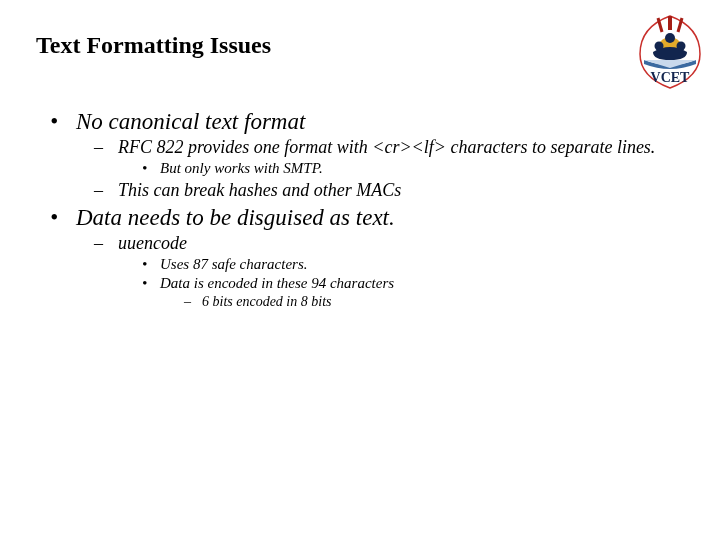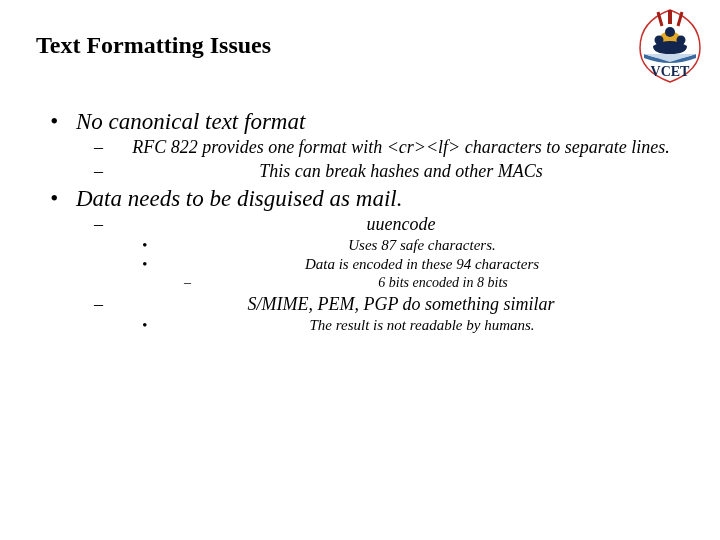--- a/index.html
+++ b/index.html
@@ -14,41 +14,41 @@
   }
   .slide {
     position: relative;
     width: 720px;
     height: 540px;
     box-sizing: border-box;
     padding: 20px 36px 20px 36px;
   }
   .logo {
     position: absolute;
-    top: 6px;
+    top: 12px;
     right: 10px;
     width: 80px;
     height: 80px;
   }
   .title {
     text-align: left;
     font-size: 24px;
     font-weight: bold;
     margin-top: 12px;
     margin-bottom: 50px;
   }
   ul { margin: 0; padding: 0; list-style: none; }
   li { display: block; }
 
   .lvl1 { margin-left: 14px; }
   .lvl1 > li { font-size: 23px; margin-bottom: 4px; position: relative; padding-left: 26px; font-style: italic; }
   .lvl1 > li::before { content: "•"; position: absolute; left: 0; top: 0; font-size: 23px; }
 
   .lvl2 { margin: 2px 0 4px 18px; }
-  .lvl2 > li { font-size: 18px; margin-bottom: 3px; position: relative; padding-left: 24px; text-align: center; }
+  .lvl2 > li { font-size: 18px; margin-bottom: 3px; position: relative; padding-left: 24px; text-align: left; }
   .lvl2 > li::before { content: "–"; position: absolute; left: 0; top: 0; font-size: 18px; }
   .lvl2 > li.justify { text-align: justify; }
 
   .lvl3 { margin: 2px 0 2px 24px; }
   .lvl3 > li { font-size: 15px; margin-bottom: 2px; position: relative; padding-left: 18px; }
   .lvl3 > li::before { content: "•"; position: absolute; left: 0; top: 0; font-size: 15px; }
 
   .lvl4 { margin: 2px 0 2px 24px; }
   .lvl4 > li { font-size: 14px; margin-bottom: 0; position: relative; padding-left: 18px; }
   .lvl4 > li::before { content: "–"; position: absolute; left: 0; top: 0; font-size: 14px; }
@@ -77,42 +77,39 @@
   </div>
 
   <div class="title">Text Formatting Issues</div>
 
   <ul class="lvl1">
     <li>
       <span>No canonical text format</span>
       <ul class="lvl2">
         <li>
           <span>RFC 822 provides one format with &lt;cr&gt;&lt;lf&gt; characters to separate lines.</span>
+          <ul class="lvl3">
+            <li><span>But only works with SMTP.</span></li>
+          </ul>
         </li>
         <li><span>This can break hashes and other MACs</span></li>
       </ul>
     </li>
     <li>
-      <span>Data needs to be disguised as mail.</span>
+      <span>Data needs to be disguised as text.</span>
       <ul class="lvl2">
         <li>
           <span>uuencode</span>
           <ul class="lvl3">
             <li><span>Uses 87 safe characters.</span></li>
             <li>
               <span>Data is encoded in these 94 characters</span>
               <ul class="lvl4">
                 <li><span>6 bits encoded in 8 bits</span></li>
               </ul>
             </li>
           </ul>
         </li>
-        <li>
-          <span>S/MIME, PEM, PGP do something similar</span>
-          <ul class="lvl3">
-            <li><span>The result is not readable by humans.</span></li>
-          </ul>
-        </li>
       </ul>
     </li>
   </ul>
 
 </div>
 
 </body></html>

